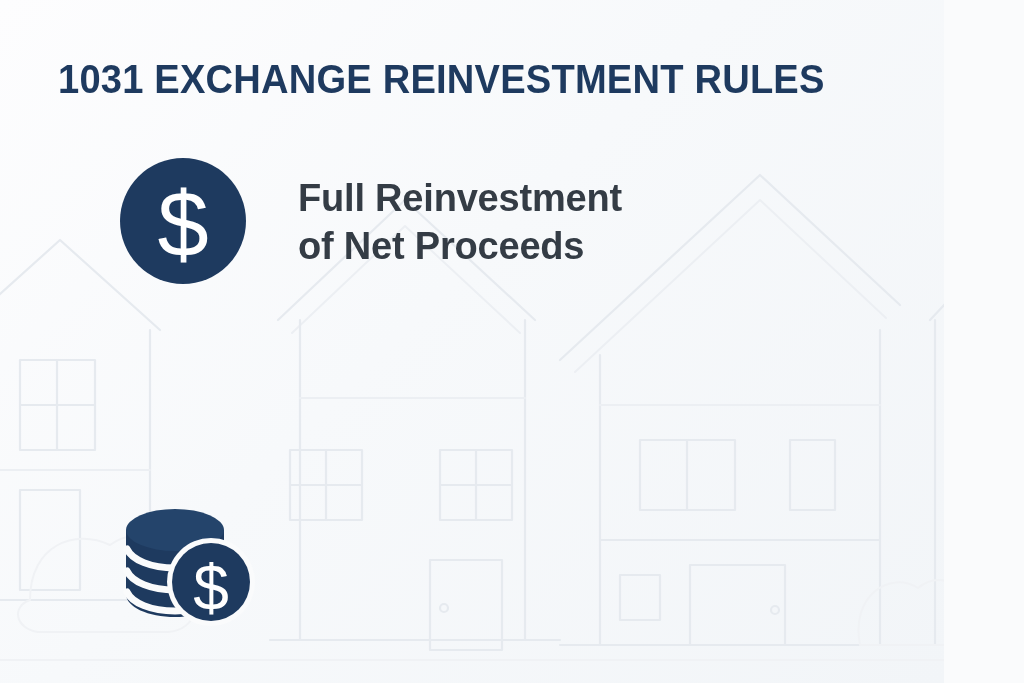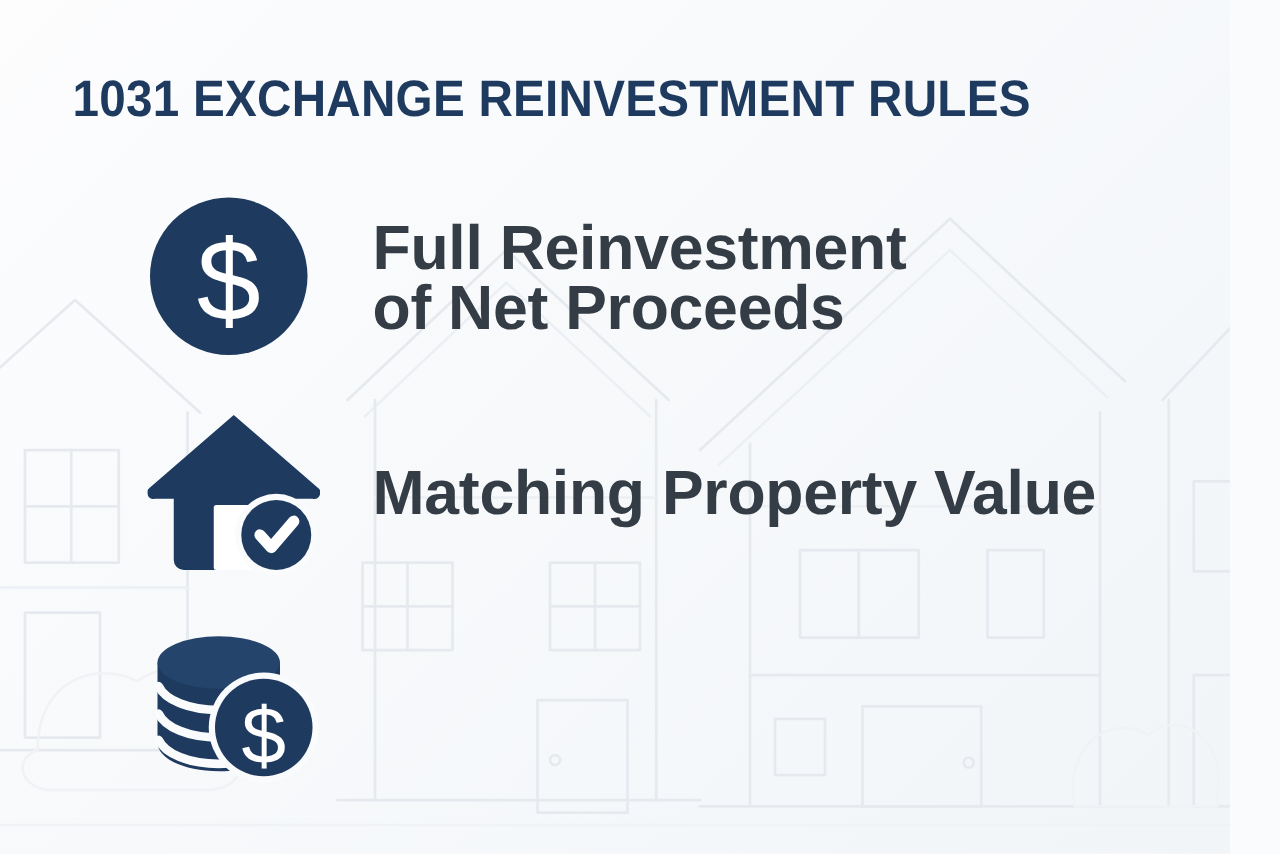--- a/index.html
+++ b/index.html
@@ -15,21 +15,20 @@
     background: #fafbfc;
   }
 
   .infographic {
     position: relative;
     width: 944px;
     height: 683px;
     background:
       linear-gradient(135deg, #fdfdfe 0%, #f7f9fb 45%, #f2f5f8 100%);
     overflow: hidden;
-    padding-left: 40px;
   }
 
   
   .bg-art {
     position: absolute;
     inset: 0;
     width: 1024px;
     height: 683px;
     pointer-events: none;
   }
@@ -97,21 +96,21 @@
     width: 140px;
     height: 132px;
     flex: 0 0 140px;
     display: flex;
     align-items: center;
     justify-content: flex-start;
   }
   .rule-icon svg { display: block; }
 
   .rule-label {
-    font-size: 50px;
+    font-size: 38px;
     line-height: 48px;
     font-weight: 700;
     color: #343c45;
     letter-spacing: -0.2px;
     margin-left: 40px;
     white-space: pre-line;
   }
   .rule-row.row-1 .rule-label { margin-top: 2px; }
 </style>
 </head>
@@ -185,35 +184,20 @@
       <div class="rule-icon">
         <svg width="130" height="130" viewBox="0 0 130 130" xmlns="http://www.w3.org/2000/svg">
           <circle cx="65" cy="65" r="63" fill="#1e3a5f"></circle>
           <text x="65" y="100" text-anchor="middle" font-family="Liberation Sans, sans-serif" font-size="92" font-weight="400" fill="#ffffff">$</text>
         </svg>
       </div>
       <div class="rule-label">Full Reinvestment
 of Net Proceeds</div>
     </div>
 
-    <div class="rule-row row-2">
-      <div class="rule-icon">
-        <svg width="138" height="132" viewBox="0 0 138 132" xmlns="http://www.w3.org/2000/svg">
-
-          <path d="M69 4 L136 62 a5 5 0 0 1 -4 9 L117 71 L117 120 a8 8 0 0 1 -8 8 L29 128 a8 8 0 0 1 -8 -8 L21 71 L6 71 a5 5 0 0 1 -4 -9 Z" fill="#1e3a5f"></path>
-
-          <rect x="53" y="76" width="34" height="52" rx="2" fill="#ffffff"></rect>
-
-          <circle cx="103" cy="100" r="33" fill="#fafbfc"></circle>
-          <circle cx="103" cy="100" r="28" fill="#1e3a5f"></circle>
-          <path d="M90 100 L99 110 L117 89" fill="none" stroke="#ffffff" stroke-width="9" stroke-linecap="round" stroke-linejoin="round"></path>
-        </svg>
-      </div>
-      <div class="rule-label">Matching Property Value</div>
-    </div>
 
     <div class="rule-row row-3">
       <div class="rule-icon">
         <svg width="138" height="125" viewBox="0 0 138 125" xmlns="http://www.w3.org/2000/svg">
 
           <path d="M8 28 L8 92 C8 105 30 115 57 115 C84 115 106 105 106 92 L106 28 Z" fill="#1e3a5f"></path>
           <ellipse cx="57" cy="28" rx="49" ry="21" fill="#24446b"></ellipse>
 
           <path d="M9 47 C14 58 33 66 57 66 C81 66 100 58 105 47" fill="none" stroke="#fafbfc" stroke-width="7" stroke-linecap="round"></path>
           <path d="M9 69 C14 80 33 88 57 88 C81 88 100 80 105 69" fill="none" stroke="#fafbfc" stroke-width="7" stroke-linecap="round"></path>

